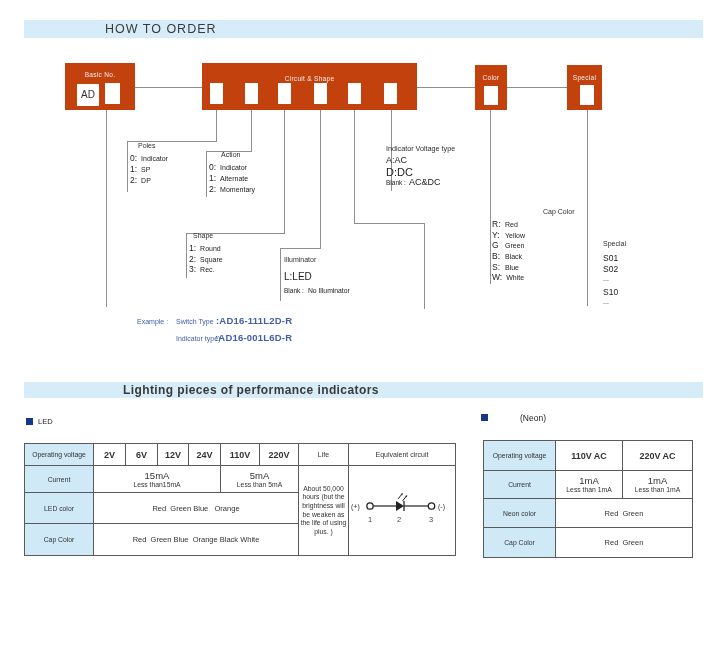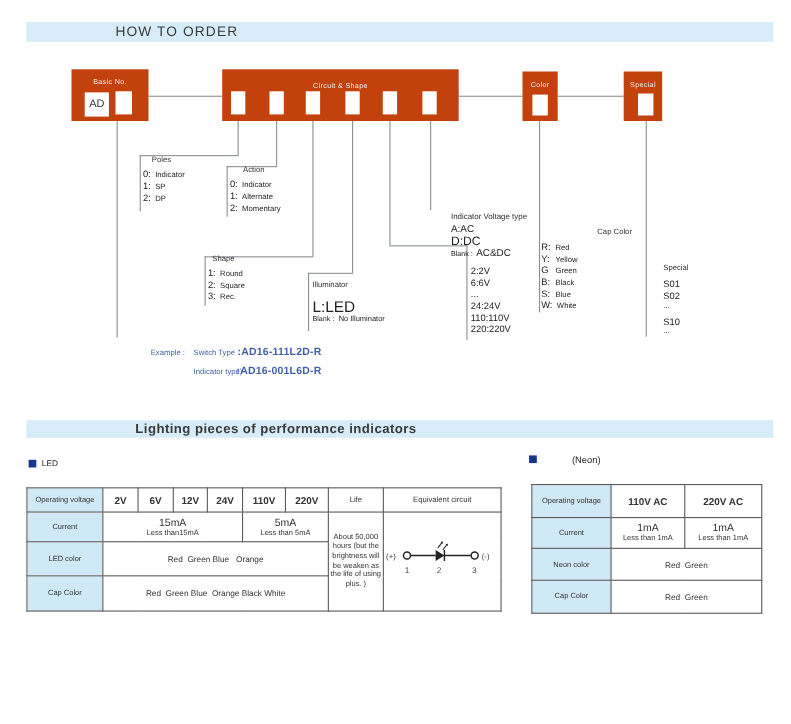--- a/index.html
+++ b/index.html
@@ -137,38 +137,30 @@
     <div class="crow" style="height:10.5px;">
         <span class="code">3:</span>
         <span class="desc">Rec.</span>
       </div>
   </div>
 
 
   <div class="abs" style="left:284px;top:256px;">
     <div class="ctitle" style="height:15px;">Illuminator</div>
     <div class="crow" style="height:16px;">
-        <span class="code" style="font-size:14px;">L:LED</span>
+        <span class="code" style="font-size:10px;">L:LED</span>
       </div>
     <div class="crow">
         <span class="code" style="font-size:6.5px;">Blank :</span>
         <span class="desc" style="font-size:6.8px;">No Illuminator</span>
       </div>
   </div>
 
-  <div class="abs vlist" style="left:428px;top:241px;">
-    <div class="crow" style="height:10.7px;">2:2V</div>
-    <div class="crow" style="height:10.7px;">6:6V</div>
-    <div class="crow" style="height:10.7px;">...</div>
-    <div class="crow" style="height:10.7px;">24:24V</div>
-    <div class="crow" style="height:10.7px;">110:110V</div>
-    <div class="crow" style="height:10.7px;">220:220V</div>
-  </div>
-
-  <div class="abs" style="left:410px;top:144px;margin-top:48px;">
+
+  <div class="abs" style="left:386px;top:144px;">
     <div class="ctitle" style="height:11px;font-size:7.2px;">Indicator Voltage type</div>
     <div class="crow" style="height:11px;">
         <span class="code" style="font-size:9px;">A:AC</span>
       </div>
     <div class="crow" style="height:11px;">
         <span class="code" style="font-size:11px;">D:DC</span>
       </div>
     <div class="crow">
         <span class="code" style="font-size:6.5px;">Blank :</span>
         <span class="desc" style="font-size:9px;margin-left:3px;">AC&amp;DC</span>

